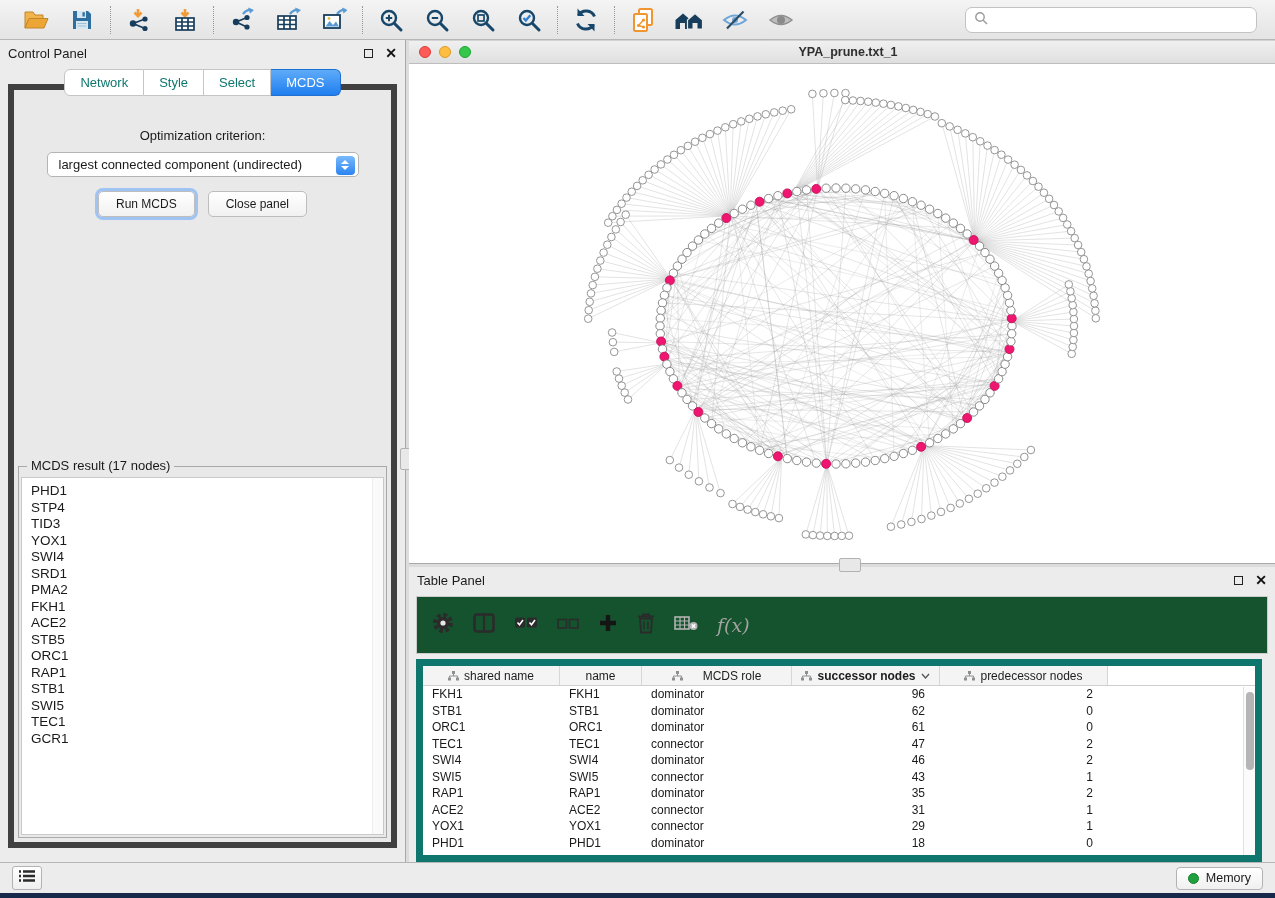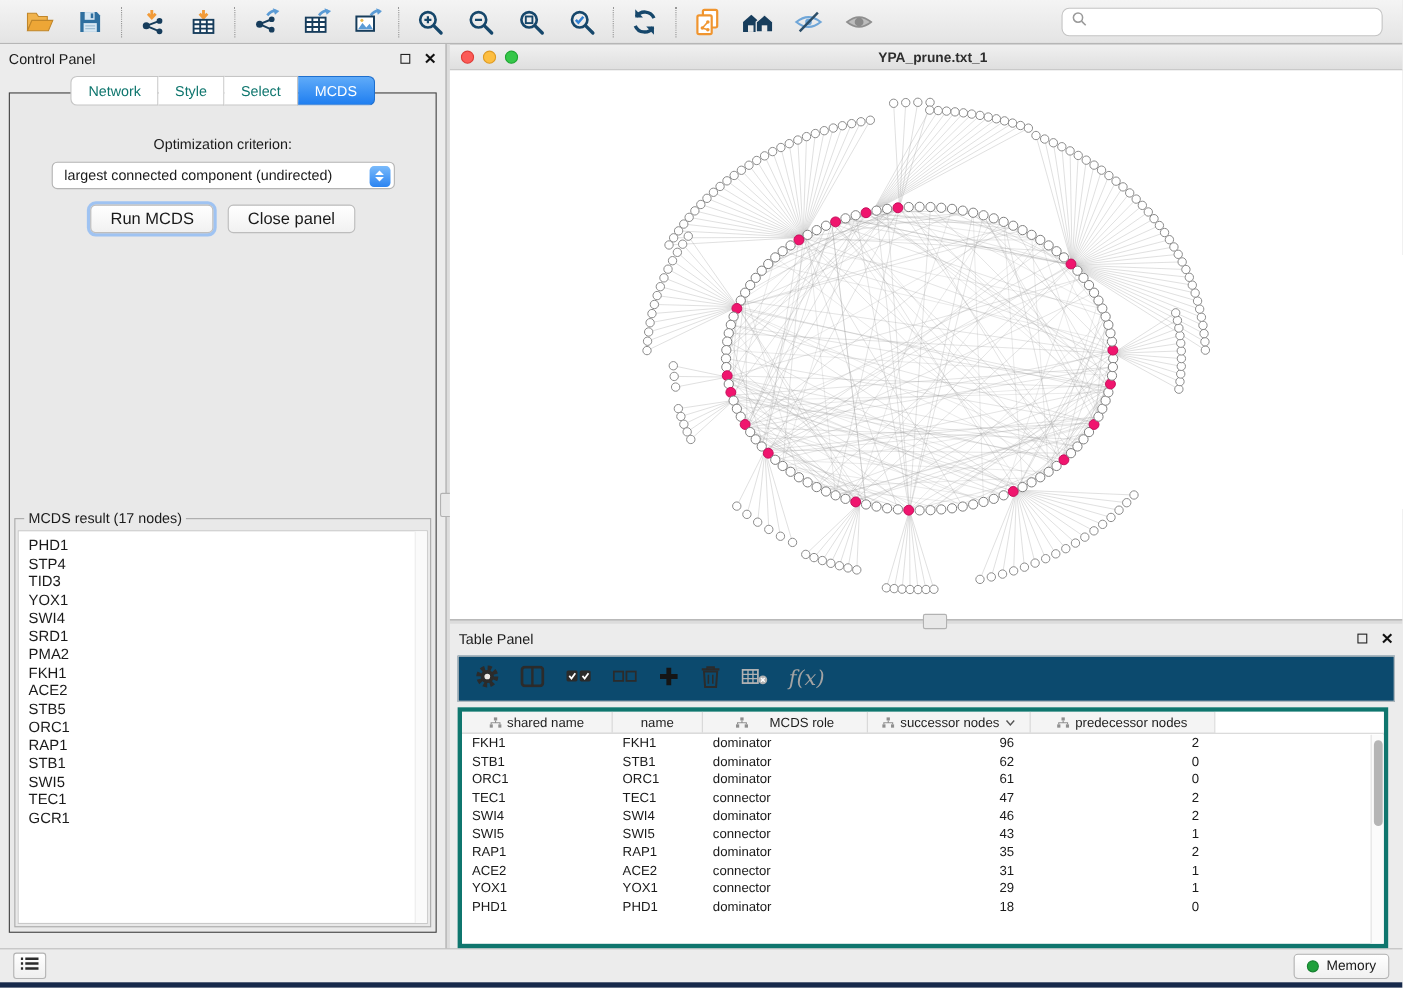--- a/index.html
+++ b/index.html
@@ -23,28 +23,28 @@
 
   
   .panel-header{height:26px;display:flex;align-items:center;padding:0 8px;font-size:13px}
   .ph-icons{margin-left:auto;display:flex;gap:12px;align-items:center}
   .float-box{width:9px;height:9px;border:1.6px solid #222;background:transparent}
   .tabs-row{display:flex;justify-content:center;position:relative;z-index:2;margin-top:3px;margin-bottom:-12px}
   .tab{font-size:13px;padding:5px 15px;background:#fff;border:1px solid #c5c5c5;border-left:none;color:#0f766e;cursor:default}
   .tab:first-child{border-left:1px solid #c5c5c5;border-radius:6px 0 0 6px}
   .tab:last-child{border-radius:0 6px 6px 0}
   .tab.active{background:linear-gradient(#5fabf9,#1f7ef0);border-color:#1e6fce;color:#fff}
-  .cp-content{flex:1;margin:0 8px 14px;background:#e9e9e9;border:1px solid #404040;display:flex;flex-direction:column;padding-top:12px}
+  .cp-content{flex:1;margin:0 8px 14px;background:#e9e9e9;border:6px solid #404040;display:flex;flex-direction:column;padding-top:12px}
   .opt-label{text-align:center;margin-top:26px;font-size:13px}
   .selectbox{width:312px;height:25px;margin:9px auto 0;background:#fff;border:1px solid #b4b4b4;border-radius:5px;display:flex;align-items:center;position:relative;font-size:13px;padding:0 26px 0 11px;white-space:nowrap}
   .stepper{position:absolute;right:3px;top:2.5px;width:19px;height:19px;border-radius:4px;background:linear-gradient(#79bafb,#2b84f1);display:flex;flex-direction:column;align-items:center;justify-content:center;gap:2px}
   .tri-up{width:0;height:0;border-left:4px solid transparent;border-right:4px solid transparent;border-bottom:4.5px solid #fff}
   .tri-dn{width:0;height:0;border-left:4px solid transparent;border-right:4px solid transparent;border-top:4.5px solid #fff}
   .btn-row{display:flex;justify-content:center;gap:13px;margin-top:14px}
-  .btn{height:25px;padding:12px 17px;background:linear-gradient(#ffffff,#f1f1f1);border:1px solid #bdbdbd;border-radius:5px;font-size:15px;display:flex;align-items:center;cursor:default}
+  .btn{height:25px;padding:12px 17px;background:linear-gradient(#ffffff,#f1f1f1);border:1px solid #bdbdbd;border-radius:5px;font-size:12px;display:flex;align-items:center;cursor:default}
   .btn.focused{box-shadow:0 0 0 3px rgba(110,170,248,.6)}
   .spacer{flex:1}
   .fieldset{height:372px;margin:0 4px 4px;border:1px solid #a9a9a9;position:relative;background:#e9e9e9}
   .legend{position:absolute;top:-9px;left:8px;background:#e9e9e9;padding:0 4px;font-size:13px}
   .mcds-list{position:absolute;left:2px;right:2px;top:10px;bottom:2px;background:#fff;border:1px solid #c9c9c9;overflow:hidden;padding:5px 14px 0 9px;font-size:13.5px;line-height:16.5px}
   .mcds-track{position:absolute;top:11px;bottom:3px;right:3px;width:11px;background:#fafafa;border-left:1px solid #ededed}
 
   
   .net-panel{height:523px;display:flex;flex-direction:column;border-top:1px solid #d2d2d2}
   .net-titlebar{height:23px;background:linear-gradient(#f0f0f0,#dfdfdf);border-bottom:1px solid #bdbdbd;display:flex;align-items:center;position:relative;flex:0 0 auto}
@@ -55,23 +55,23 @@
   .light.green{background:#35c749;border:1px solid #1ea532}
   .net-title{position:absolute;left:12px;right:0;text-align:center;font-size:12.5px;font-weight:bold;color:#2e2e2e}
   .net-canvas{flex:1;background:#fff;position:relative}
   .net-canvas svg{position:absolute;inset:0}
 
   .hdivider{height:4px;background:#dcdcdc;border-top:1px solid #a9a9a9;position:relative}
   .hgrip{position:absolute;left:430px;top:-6px;width:22px;height:14px;background:#e8e8e8;border:1px solid #b2b2b2;border-radius:2px}
 
   
   .table-panel{flex:1;display:flex;flex-direction:column;background:#ececec;min-height:0}
-  .tp-toolbar{height:42px;margin:3px 7px 0;background:#0c4a6e;border:1px solid #cbcbcb;display:flex;align-items:center;gap:19px;padding:0 15px;flex:0 0 auto}
+  .tp-toolbar{height:58px;margin:3px 7px 0;background:#14532d;border:1px solid #cbcbcb;display:flex;align-items:center;gap:19px;padding:0 15px;flex:0 0 auto}
   .fx{font-family:"DejaVu Serif",serif;font-style:italic;font-size:19px;color:#a3a3a3}
-  .table-wrap{flex:1;margin:5px 13px 0 7px;border:4px solid #0f766e;background:#fff;position:relative;overflow:hidden}
+  .table-wrap{flex:1;margin:5px 13px 0 7px;border:7px solid #0f766e;background:#fff;position:relative;overflow:hidden}
   .thead{display:flex;height:20px;background:#f4f4f4;border-bottom:1px solid #cfcfcf;font-size:12px}
   .th{display:flex;align-items:center;justify-content:center;gap:5px;border-right:1px solid #d6d6d6;color:#1d1d1d}
   .th.filler{flex:1;border-right:none;background:#fff}
   .tr{display:flex;height:16.5px;font-size:12px;align-items:center}
   .td{padding-left:9px;overflow:hidden;white-space:nowrap}
   .td.num{text-align:right;padding-left:0;padding-right:15px}
   .vscroll{position:absolute;right:0;top:21px;bottom:0;width:12px;background:#fbfbfb;border-left:1px solid #e2e2e2}
   .vthumb{position:absolute;left:2px;width:8px;top:5px;height:78px;border-radius:4px;background:#b5b5b5}
   .tp-tabs{height:31px;display:flex;justify-content:center;align-items:center;flex:0 0 auto}
 
@@ -1034,21 +1034,21 @@
             </div>
             <div class="th" style="width: 150px; gap: 20px;">
               <svg width="11" height="10" viewBox="0 0 11 10">
                 <rect x="4" y="0" width="3" height="3" fill="#8f8f8f"></rect>
                 <rect x="0" y="6.5" width="3" height="3" fill="#8f8f8f"></rect>
                 <rect x="8" y="6.5" width="3" height="3" fill="#8f8f8f"></rect>
                 <path d="M5.5 3v2M1.5 6.5V5h8v1.5" fill="none" stroke="#8f8f8f" stroke-width="1"></path>
               </svg>
               <span>MCDS role</span>
             </div>
-            <div class="th" style="width: 148px;">
+            <div class="th" style="width: 148px; font-weight: bold;">
               <svg width="11" height="10" viewBox="0 0 11 10">
                 <rect x="4" y="0" width="3" height="3" fill="#8f8f8f"></rect>
                 <rect x="0" y="6.5" width="3" height="3" fill="#8f8f8f"></rect>
                 <rect x="8" y="6.5" width="3" height="3" fill="#8f8f8f"></rect>
                 <path d="M5.5 3v2M1.5 6.5V5h8v1.5" fill="none" stroke="#8f8f8f" stroke-width="1"></path>
               </svg>
               <span>successor nodes</span>
               <svg width="9" height="6" viewBox="0 0 9 6">
                 <path d="M1 1l3.5 4L8 1" fill="none" stroke="#555" stroke-width="1.3"></path>
               </svg>

